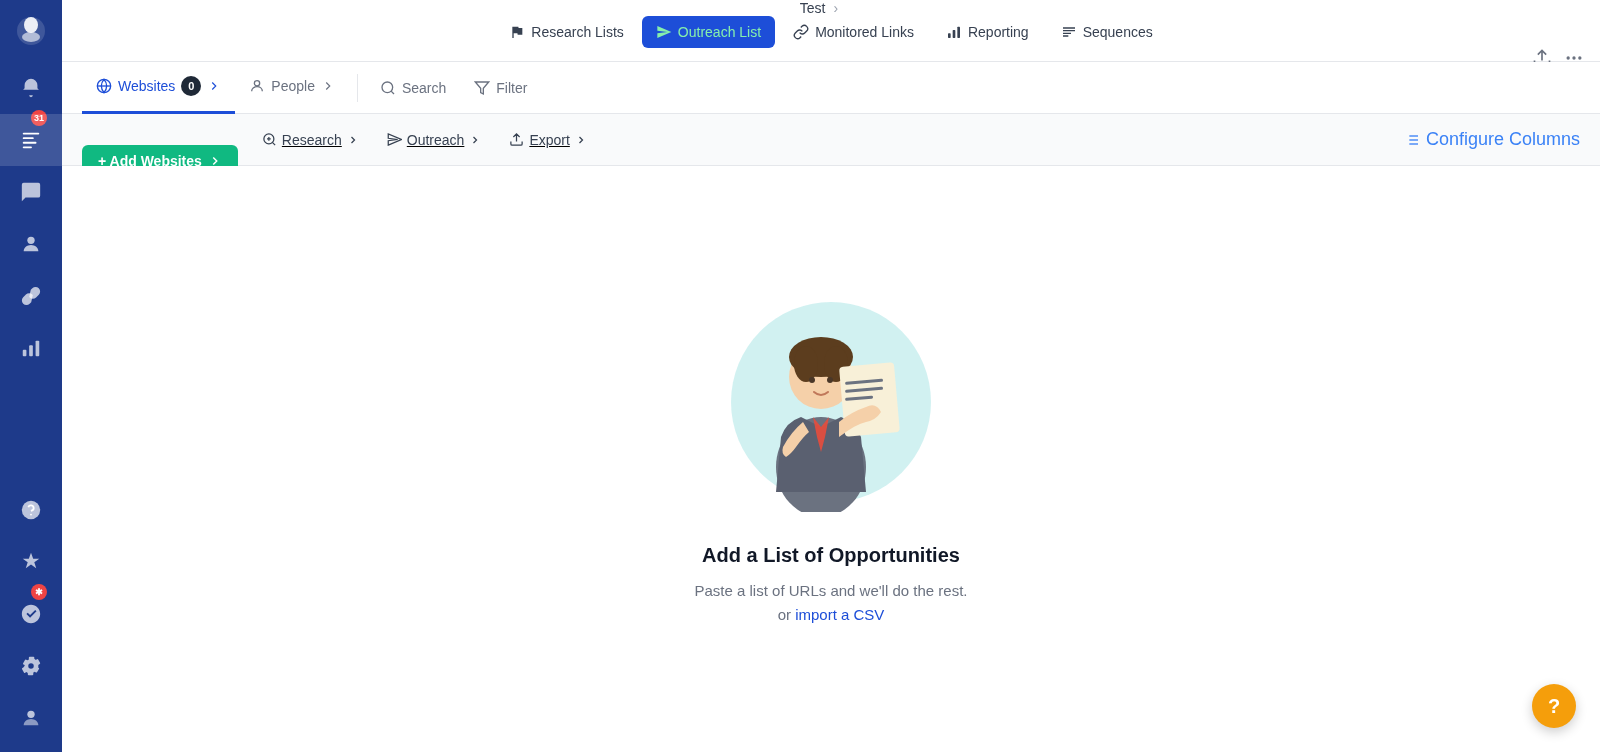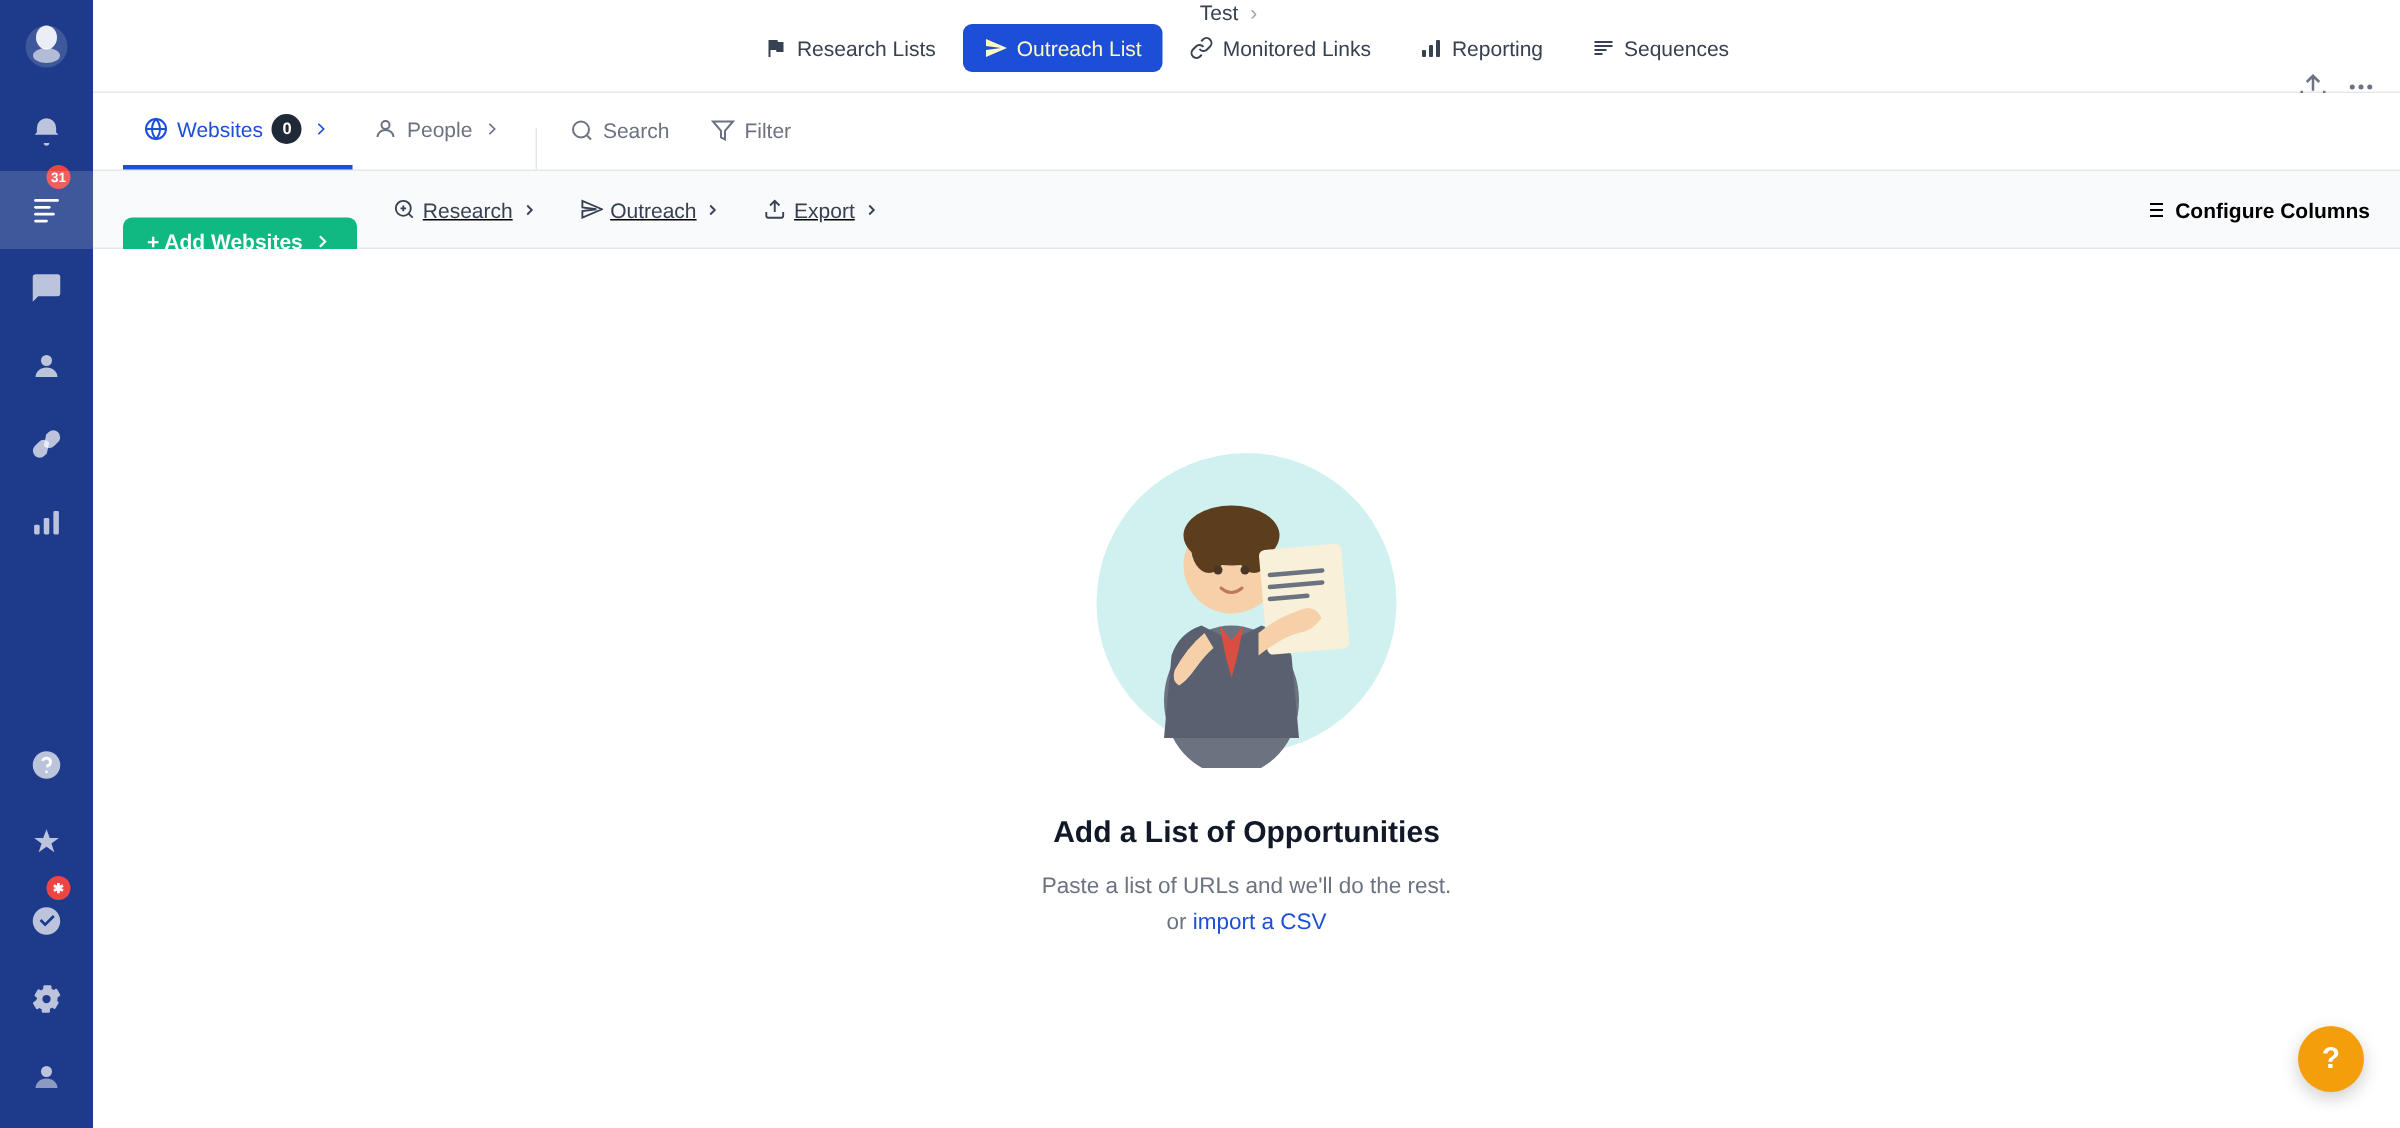--- a/index.html
+++ b/index.html
@@ -96,42 +96,42 @@
       padding: 8px 14px;
       border-radius: 6px;
       font-size: 14px;
       font-weight: 500;
       color: #374151;
       cursor: pointer;
       white-space: nowrap;
     }
     .nav-item.active {
       background: #1d4ed8;
-      color: #fef9c3;
+      color: #86efac;
       justify-content: center;
     }
     .topnav-right {
       display: flex;
       align-items: center;
       gap: 12px;
       margin-left: auto;
     }
     .topnav-right-btn {
       color: #6b7280;
       cursor: pointer;
       display: flex;
       align-items: center;
     }
 
     
     .tabbar {
       background: #fff;
       border-bottom: 1px solid #e5e7eb;
       display: flex;
-      align-items: flex-end;
+      align-items: center;
       padding: 0 20px;
       height: 52px;
       flex-shrink: 0;
     }
     .tab-item {
       display: flex;
       align-items: center;
       gap: 6px;
       padding: 0 14px;
       height: 52px;
@@ -219,23 +219,23 @@
       color: #374151;
       cursor: pointer;
       background: none;
       border: none;
     }
     .configure-btn {
       margin-left: auto;
       display: flex;
       align-items: center;
       gap: 6px;
-      font-size: 14px;
-      font-weight: 700;
-      color: #000000;
+      font-size: 18px;
+      font-weight: 400;
+      color: #3b82f6;
       cursor: pointer;
     }
 
     
     .empty-state {
       flex: 1;
       display: flex;
       flex-direction: column;
       align-items: center;
       justify-content: center;

